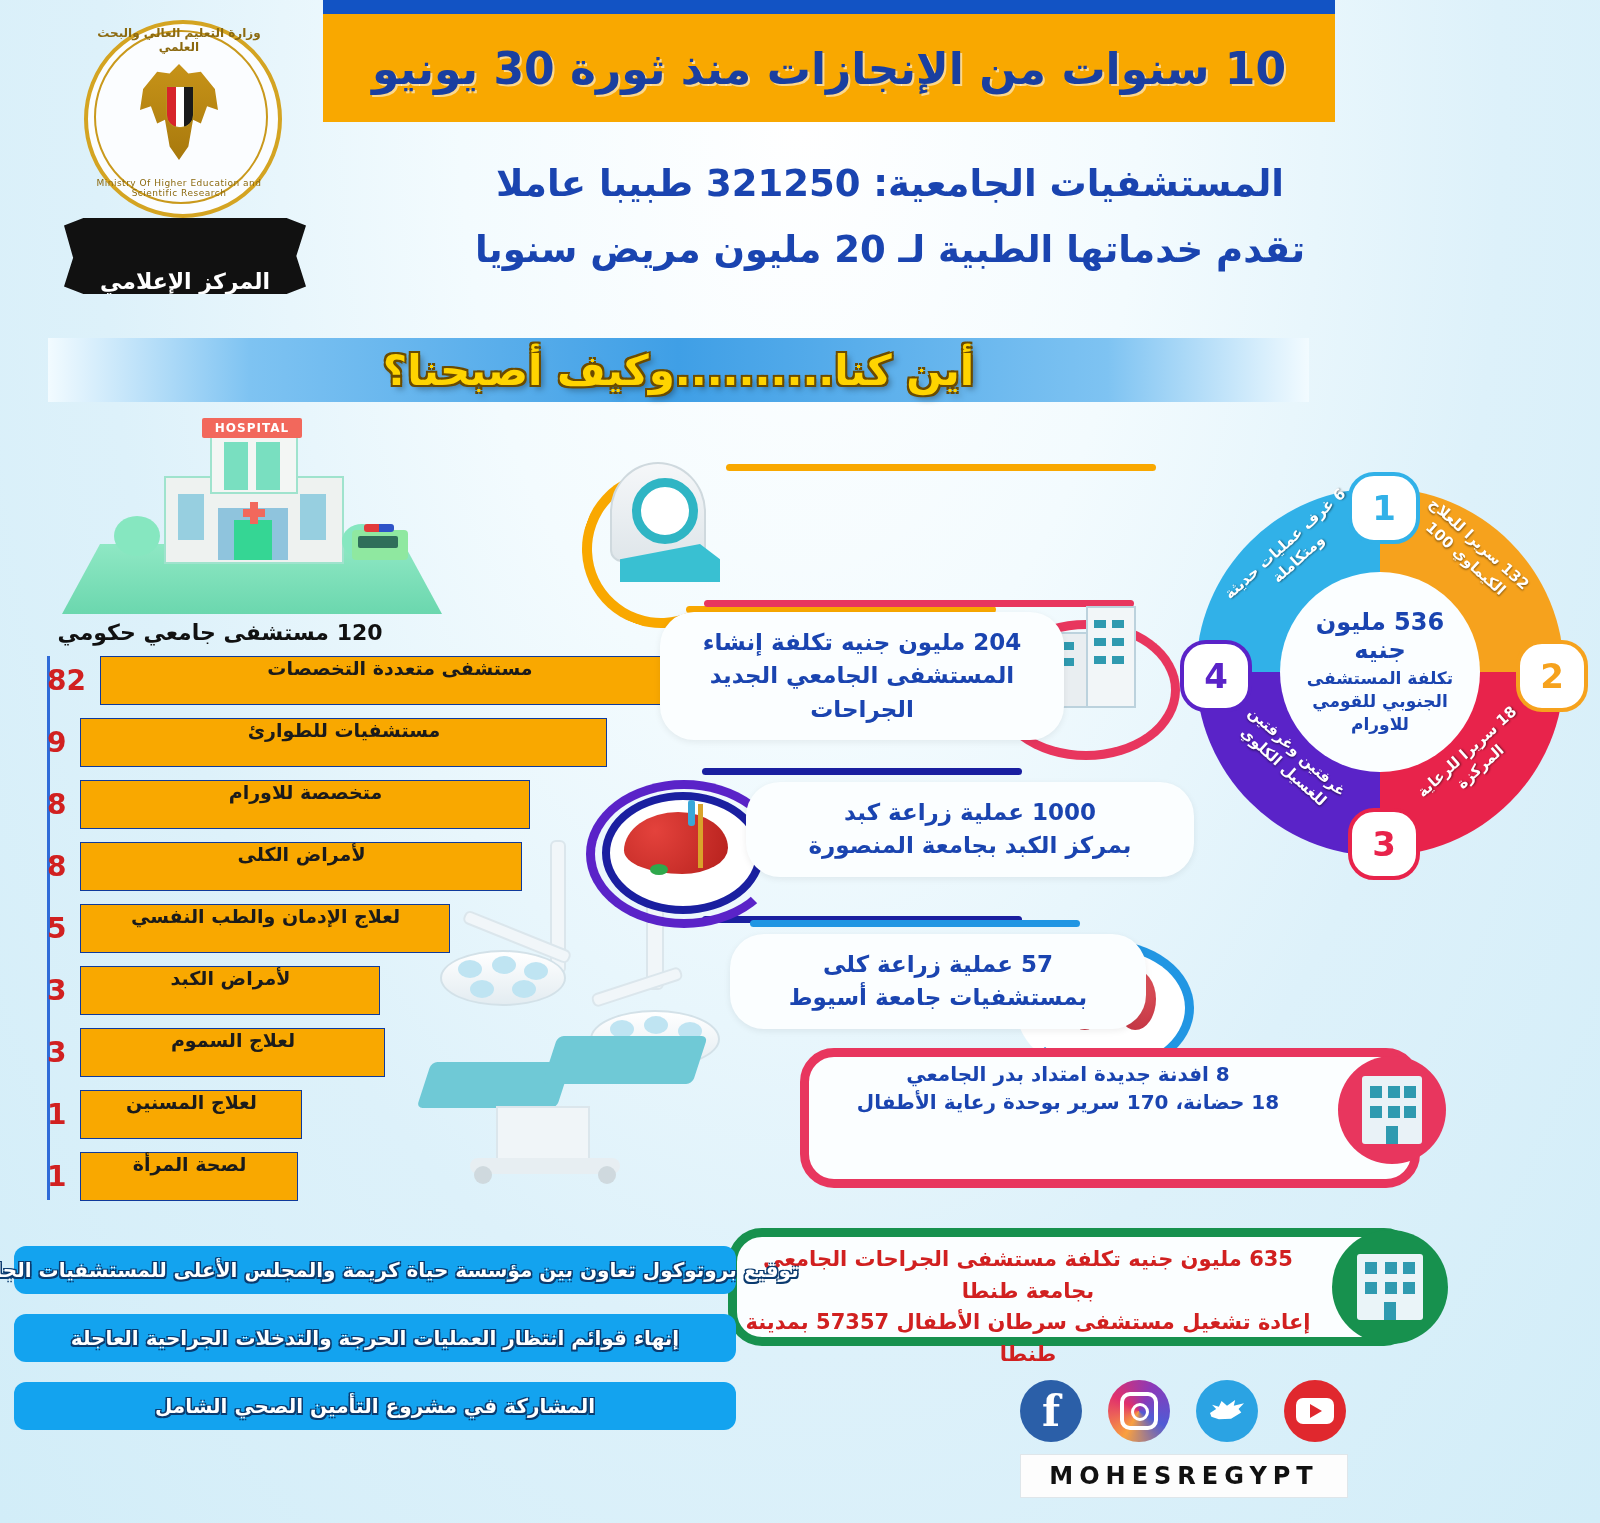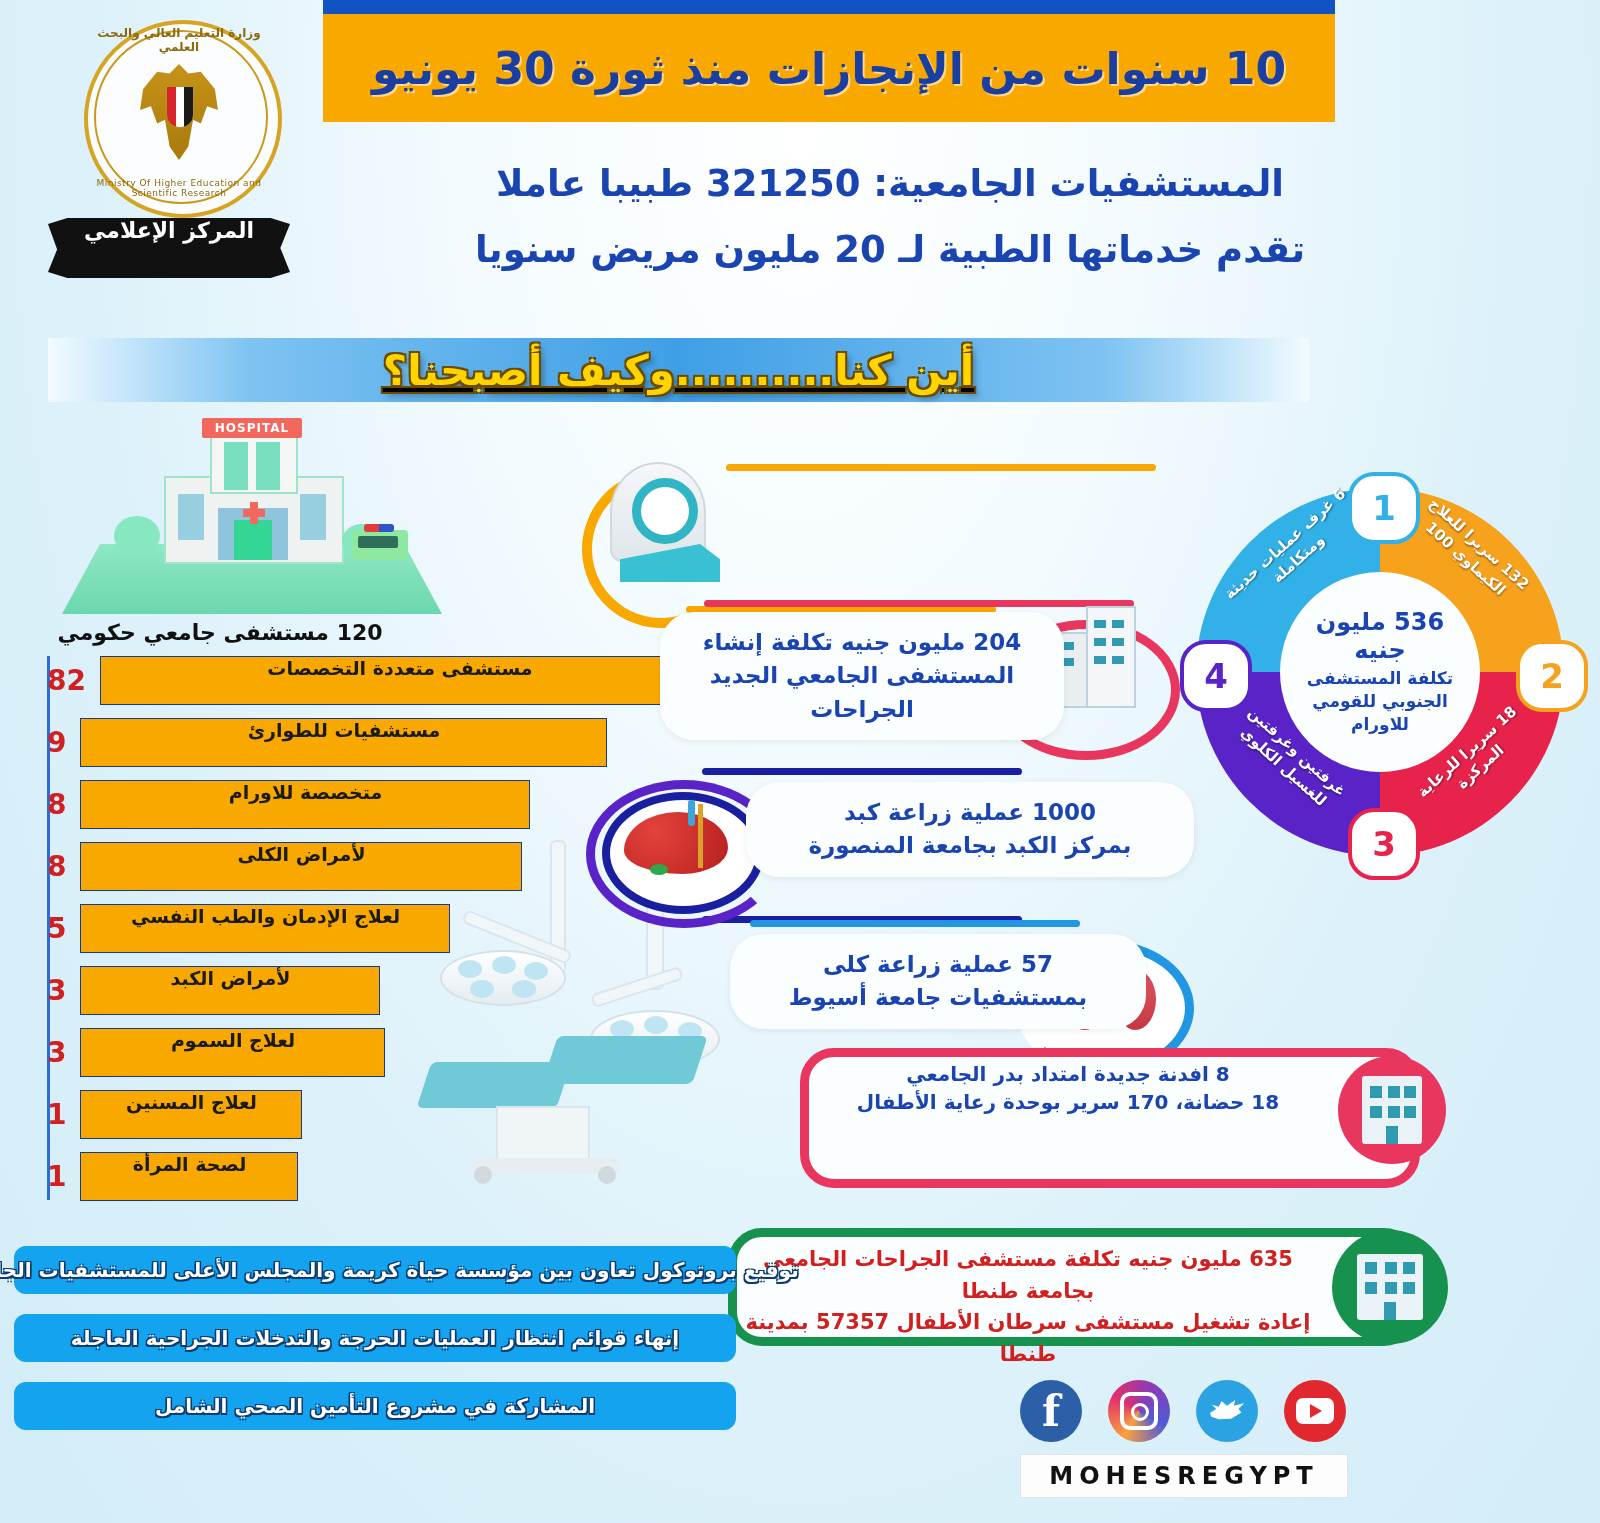--- a/index.html
+++ b/index.html
@@ -55,23 +55,23 @@
   }
   #logo .ar-top{
      position:absolute;left:46px;top:14px;width:170px;text-align:center;font-size:12px;
      color:#8c6a10;font-weight:bold;
   }
   #logo .en-bottom{
      position:absolute;left:34px;top:166px;width:194px;text-align:center;font-size:9px;
      color:#8c6a10;letter-spacing:.5px;
   }
   #logo .ribbon{
-     position:absolute;left:0;top:206px;width:242px;height:60px;background:#111;
+     position:absolute;left:16px;top:206px;width:242px;height:76px;background:#111;
      clip-path:polygon(0 10%,8% 0,8% 100%,0 90%,4% 50%,0 10%,8% 0,92% 0,100% 10%,96% 50%,100% 90%,92% 100%,8% 100%);
-     display:flex;align-items:flex-start;justify-content:center;
+     display:flex;align-items:flex-end;justify-content:center;
   }
   #logo .ribbon span{color:#fff;font-size:22px;font-weight:bold;}
 
   
   #trophy{left:1340px;top:6px;width:258px;height:292px;}
   #trophy .wreathL,#trophy .wreathR{
      position:absolute;top:26px;width:92px;height:140px;border:9px solid #e2b732;border-radius:50%;
   }
   #trophy .wreathL{left:20px;border-color:transparent transparent #e2b732 #e2b732;transform:rotate(-25deg);}
   #trophy .wreathR{right:20px;border-color:transparent #e2b732 #e2b732 transparent;transform:rotate(25deg);}
@@ -90,21 +90,21 @@
   #trophy .star{
      position:absolute;left:50%;top:200px;transform:translateX(-50%);width:34px;height:34px;
      background:#e2b732;
      clip-path:polygon(50% 0%,61% 35%,98% 35%,68% 57%,79% 91%,50% 70%,21% 91%,32% 57%,2% 35%,39% 35%);
   }
 
   
   #banner{
      left:48px;top:338px;width:1261px;height:64px;
      background:linear-gradient(to right,#f2fbff 0%,#7ec3f2 16%,#3f9fe6 50%,#7ec3f2 84%,#f2fbff 100%);
-     display:flex;align-items:center;justify-content:center;text-decoration:underline;
+     display:flex;align-items:center;justify-content:center;
   }
   #banner-text{
      font-size:42px;font-weight:bold;color:#ffd400;
      text-shadow:-2px -2px 0 #6b4b00,2px -2px 0 #6b4b00,-2px 2px 0 #6b4b00,2px 2px 0 #6b4b00, 4px 4px 6px rgba(0,0,0,.35);
      white-space:nowrap;
   }
 
   
   #hospital-illustration{left:52px;top:424px;width:400px;height:200px;}
   .hosp-ground{

